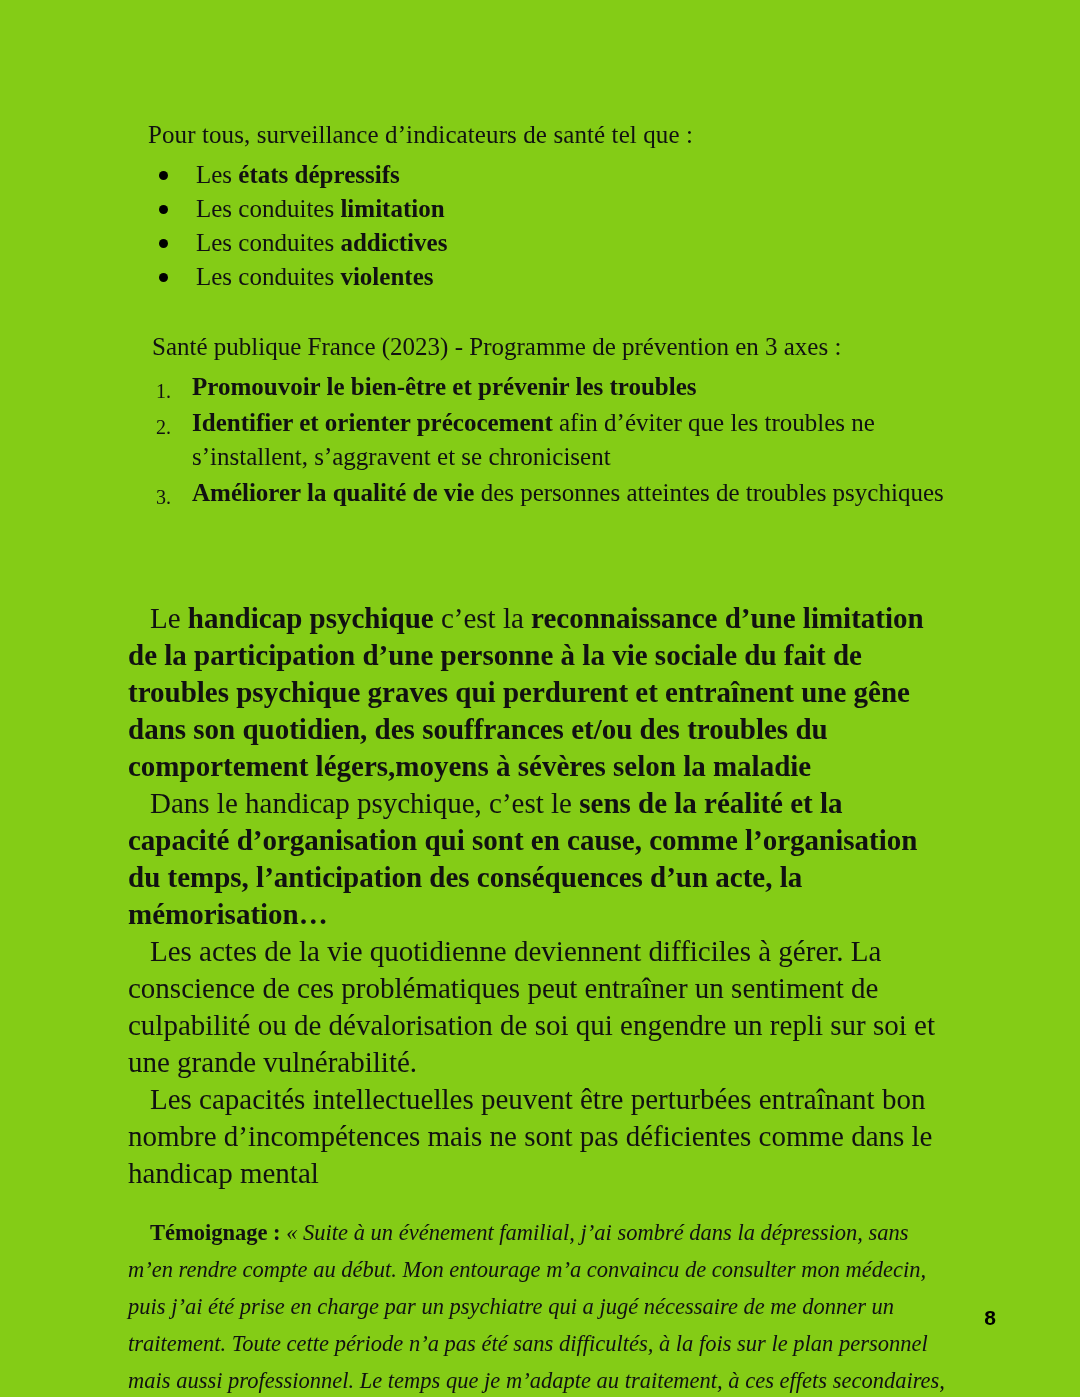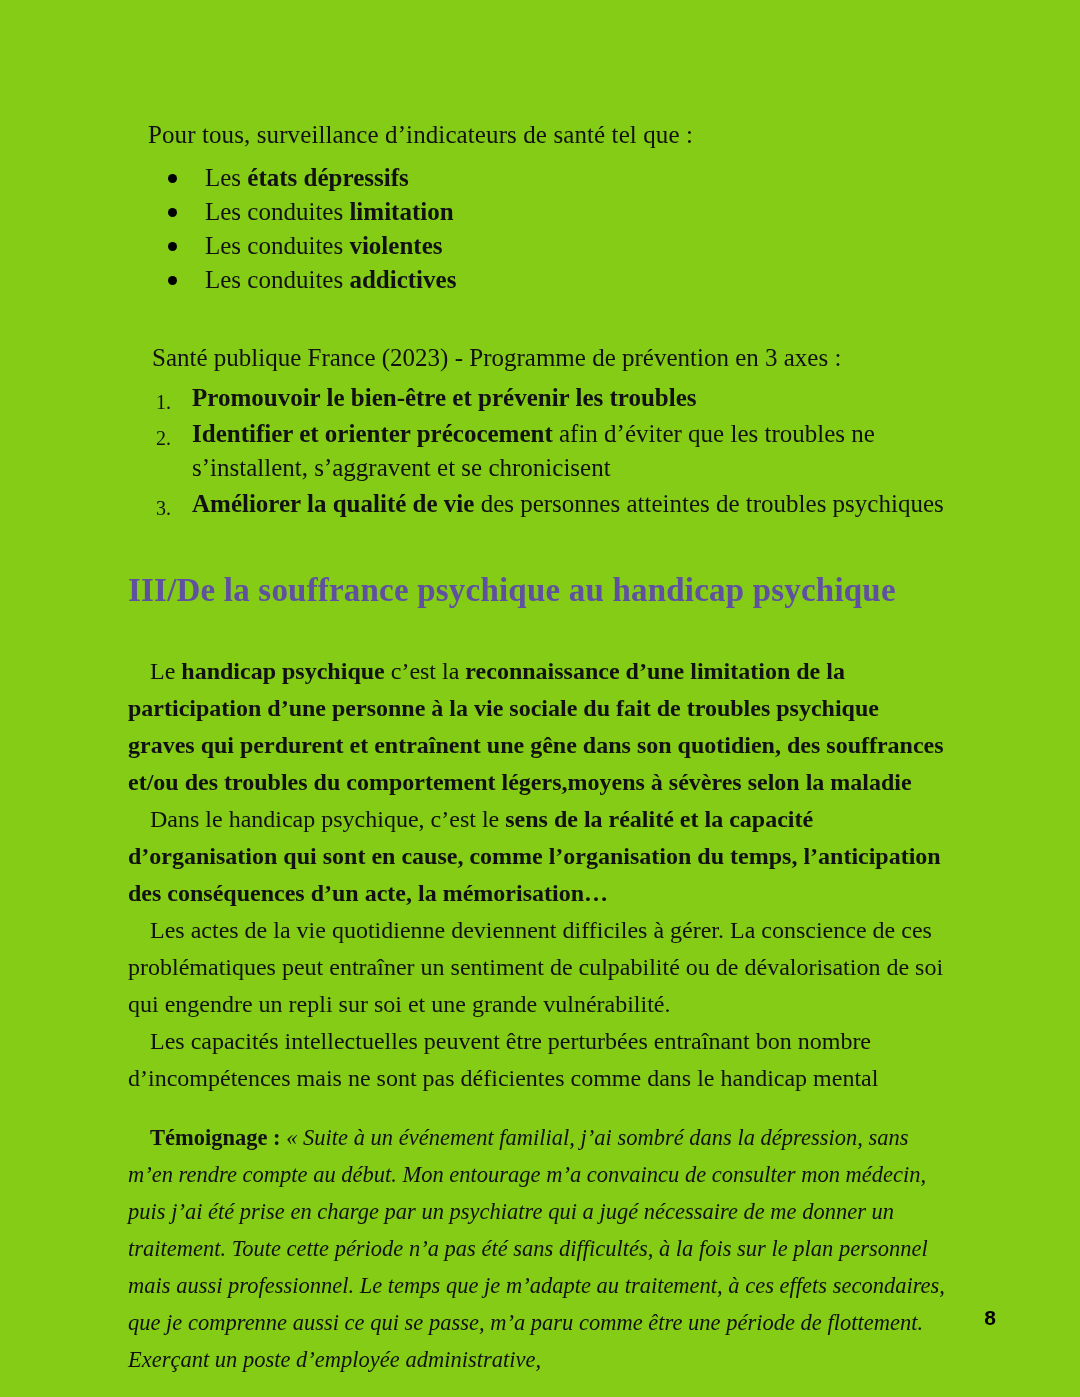--- a/index.html
+++ b/index.html
@@ -32,21 +32,21 @@
   .lead-line {
     font-size: 25px;
     line-height: 34px;
     margin: 0 0 6px 20px;
     letter-spacing: 0.1px;
   }
 
   
   ul.bullets {
     list-style: none;
-    margin: 9px;
+    margin: 0;
     padding: 0;
   }
   ul.bullets > li {
     position: relative;
     font-size: 25px;
     line-height: 33px;
     padding-left: 68px;
     margin-bottom: 1px;
   }
   ul.bullets > li .dot {
@@ -100,21 +100,21 @@
     line-height: 42px;
     font-weight: bold;
     color: #5f51a0;
     margin: 0;
     letter-spacing: 0.2px;
     white-space: nowrap;
   }
 
   
   p.body {
-    font-size: 24px;
+    font-size: 29px;
     line-height: 37px;
     margin: 0;
     text-indent: 22px;
     text-align: left;
     font-family: Liberation Serif, serif;
   }
 
   
   .testimony {
     font-size: 22.5px;
@@ -150,46 +150,45 @@
     <p class="lead-line">Pour tous, surveillance d’indicateurs de santé tel que :</p>
 
     <ul class="bullets">
       <li>
         <span class="dot"></span><span>Les </span><span class="b">états dépressifs</span>
       </li>
       <li>
         <span class="dot"></span><span>Les conduites </span><span class="b">limitation</span>
       </li>
       <li>
+        <span class="dot"></span><span>Les conduites </span><span class="b">addictives</span>
+      </li>
+      <li>
         <span class="dot"></span><span>Les conduites </span><span class="b">violentes</span>
       </li>
-      <li>
-        <span class="dot"></span><span>Les conduites </span><span class="b">addictives</span>
-      </li>
     </ul>
 
     <div class="gap-1"></div>
 
     <p class="source-line">Santé publique France (2023) - Programme de prévention en 3 axes :</p>
 
     <ol class="axes">
       <li>
         <span class="num">1.</span><span class="b">Promouvoir le bien-être et prévenir les troubles</span><span></span>
       </li>
       <li>
         <span class="num">2.</span><span class="b">Identifier et orienter précocement</span><span> afin d’éviter que les troubles ne s’installent, s’aggravent et se chronicisent</span>
       </li>
       <li>
         <span class="num">3.</span><span class="b">Améliorer la qualité de vie</span><span> des personnes atteintes de troubles psychiques</span>
       </li>
     </ol>
 
     <div class="gap-3"></div>
 
-    <h2 class="section-heading">III/De la souffrance psychique au handicap psychique</h2>
 
     <div class="gap-4"></div>
 
     <p class="body">
       <span>Le </span><span class="b">handicap psychique</span><span> c’est la </span><span class="b">reconnaissance d’une limitation de la participation d’une personne à la vie sociale du fait de troubles psychique graves qui perdurent et entraînent une gêne dans son quotidien, des souffrances et/ou des troubles du comportement légers,moyens à sévères selon la maladie</span>
     </p>
 
     <p class="body">
       <span>Dans le handicap psychique, c’est le </span><span class="b">sens de la réalité et la capacité d’organisation qui sont en cause, comme l’organisation du temps, l’anticipation des conséquences d’un acte, la mémorisation…</span>
     </p>

